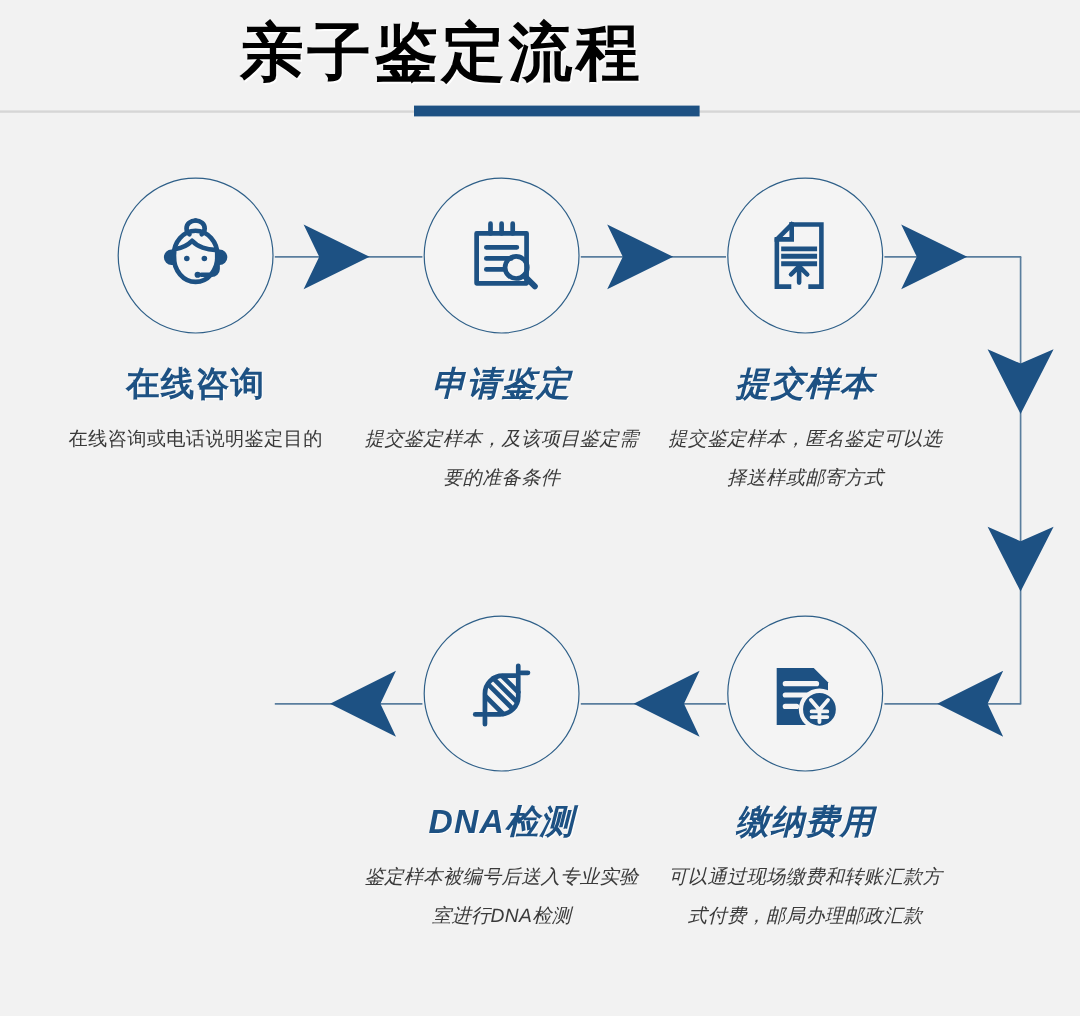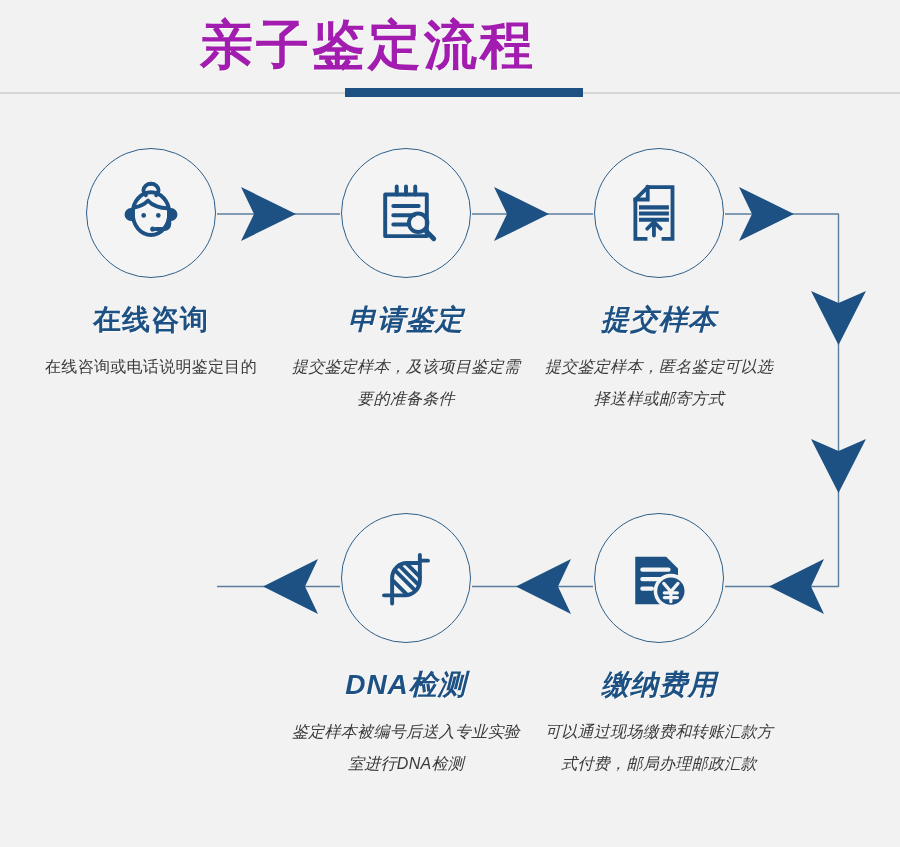--- a/index.html
+++ b/index.html
@@ -25,21 +25,21 @@
   }
   .title {
     position: absolute;
     top: 14px;
     left: 0;
     width: 736px;
     text-align: center;
     font-size: 53px;
     font-weight: bold;
     letter-spacing: 3px;
-    color: #a21caf;
+    color: #000000;
     line-height: 62px;
     text-shadow: 1px 1px 0 rgba(255,255,255,0.85);
   }
   .header-rule {
     position: absolute;
     top: 92px;
     left: 0;
     width: 900px;
     height: 2px;
     background: #d6d6d6;
@@ -49,21 +49,21 @@
     top: 88px;
     left: 345px;
     width: 238px;
     height: 9px;
     background: #1d5183;
   }
 
   
   .flow {
     position: absolute;
-    top: 0; left: 4px;
+    top: 0; left: 16px;
     width: 752px;
     height: 847px;
   }
   .connector-layer {
     position: absolute;
     top: 0; left: 0;
     width: 900px;
     height: 847px;
     pointer-events: none;
   }

